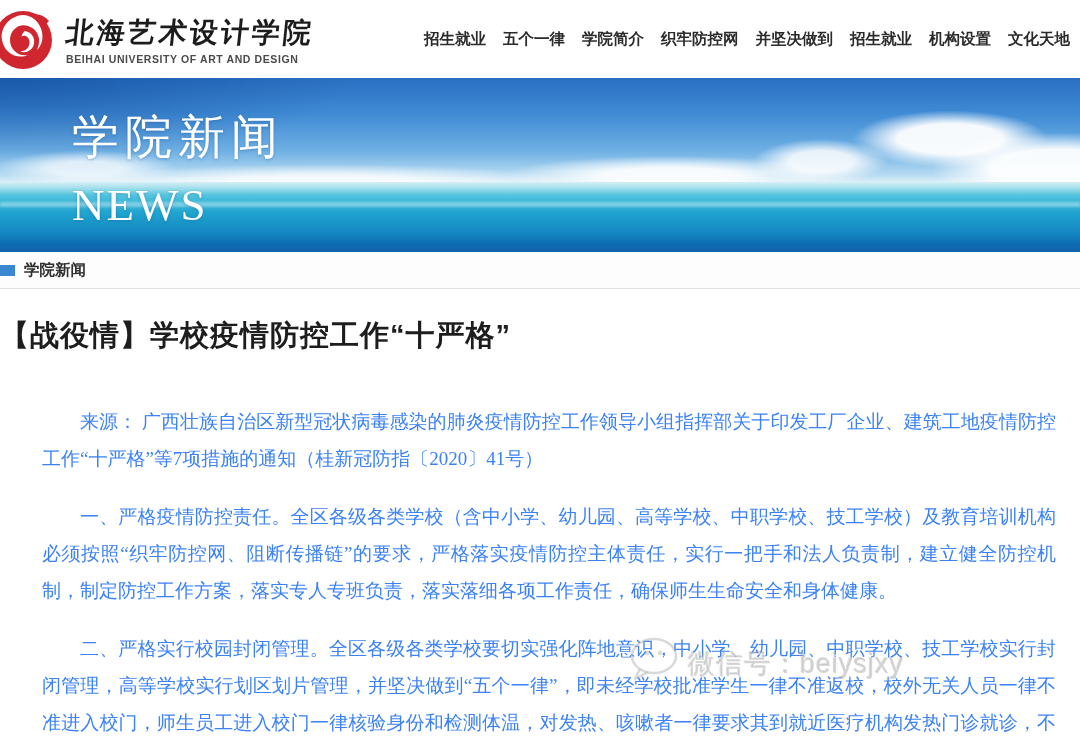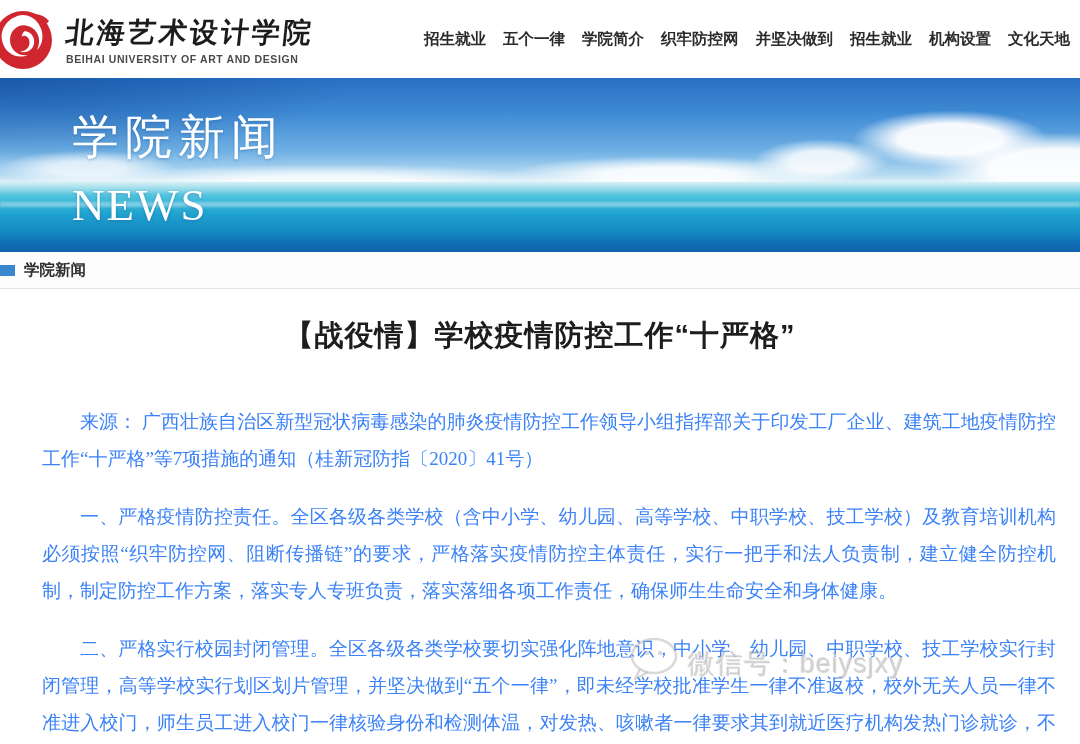--- a/index.html
+++ b/index.html
@@ -41,21 +41,21 @@
   .banner-cn { font-size: 47px; letter-spacing: 6px; text-shadow: 0 1px 3px rgba(30,80,140,.35); }
   .banner-en { font-family: "Liberation Serif", "DejaVu Serif", serif; font-size: 45px; letter-spacing: 2px; margin-top: 10px; text-shadow: 0 1px 3px rgba(30,80,140,.35); }
 
   
   .crumbbar { height: 37px; display: flex; align-items: center; background: #fdfdfd; border-bottom: 1px solid #dfe3e8; }
   .crumb-marker { width: 15px; height: 11px; background: #3a87d0; margin-right: 9px; }
   .crumb-label { font-size: 15.5px; font-weight: bold; color: #2f2f2f; }
 
   
   .article { padding-top: 27px; }
-  .article-title { text-align: center; font-size: 29px; font-weight: bold; color: #1d1d1d; letter-spacing: 1px; }
+  .article-title { font-size: 29px; font-weight: bold; color: #1d1d1d; letter-spacing: 1px; }
   .article-body { margin-top: 47px; }
   .article-body p { font-family: "Liberation Serif", "DejaVu Serif", serif; font-size: 19px;
     line-height: 37px; color: #3b82f6; text-align: justify; text-indent: 2em;
     margin: 0 24px 21px 42px; }
 
   
   .watermark { position: absolute; left: 628px; top: 636px; display: flex; align-items: flex-end;
     pointer-events: none; opacity: .8; }
   .wm-icon { width: 52px; height: 46px; flex: 0 0 auto; }
   .wm-text { font-size: 27px; color: rgba(175,175,175,.65); letter-spacing: 1px; margin-left: 8px;

